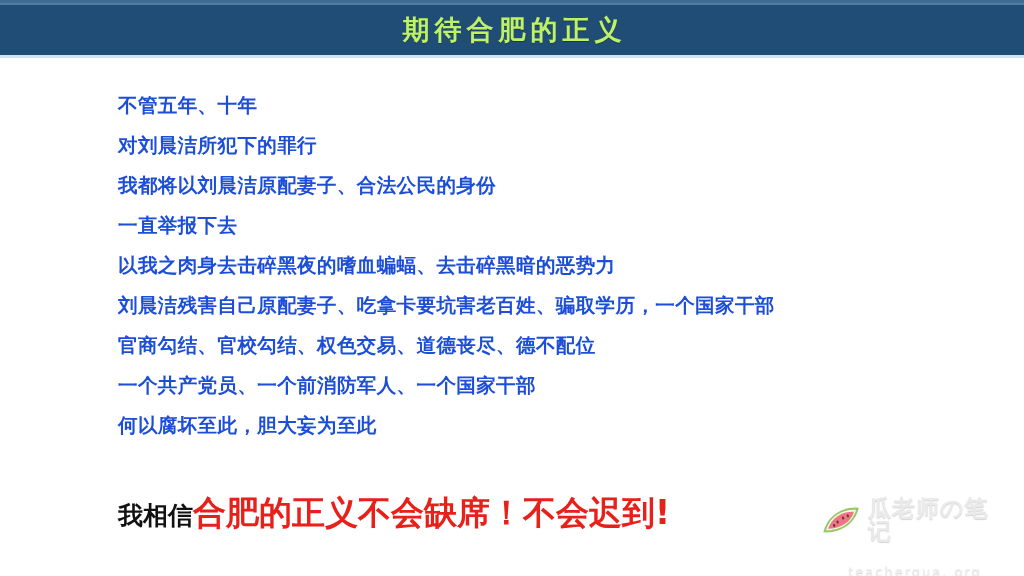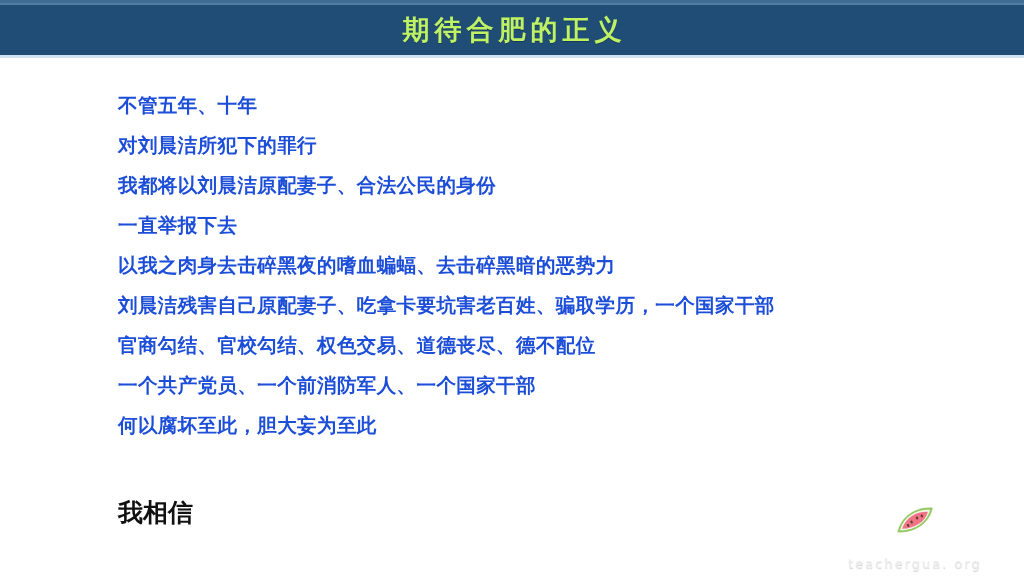--- a/index.html
+++ b/index.html
@@ -160,30 +160,32 @@
     <div class="body-line">一直举报下去</div>
     <div class="body-line">以我之肉身去击碎黑夜的嗜血蝙蝠、去击碎黑暗的恶势力</div>
     <div class="body-line">刘晨洁残害自己原配妻子、吃拿卡要坑害老百姓、骗取学历，一个国家干部</div>
     <div class="body-line">官商勾结、官校勾结、权色交易、道德丧尽、德不配位</div>
     <div class="body-line">一个共产党员、一个前消防军人、一个国家干部</div>
     <div class="body-line">何以腐坏至此，胆大妄为至此</div>
   </div>
 
   <div class="final-line">
     <span class="final-black">我相信</span>
+    <span class="final-red">合肥的正义不会缺席！不会迟到!</span>
   </div>
 
   <div class="watermark">
     <div class="wm-row">
       <svg class="wm-melon" viewBox="0 0 60 44">
         <path d="M4 40 C 10 14, 34 2, 56 4 C 52 26, 30 42, 4 40 Z" fill="#8fc45a"></path>
         <path d="M8 37 C 14 15, 34 6, 52 7 C 48 25, 29 38, 8 37 Z" fill="#f2f7e6"></path>
         <path d="M11 35 C 17 17, 34 9, 49 10 C 45 25, 29 35, 11 35 Z" fill="#f0697c"></path>
         <ellipse cx="25" cy="25" rx="1.6" ry="2.2" fill="#4a2a22" transform="rotate(-25 25 25)"></ellipse>
         <ellipse cx="33" cy="19" rx="1.6" ry="2.2" fill="#4a2a22" transform="rotate(-25 33 19)"></ellipse>
         <ellipse cx="20" cy="30" rx="1.6" ry="2.2" fill="#4a2a22" transform="rotate(-25 20 30)"></ellipse>
         <ellipse cx="40" cy="16" rx="1.6" ry="2.2" fill="#4a2a22" transform="rotate(-25 40 16)"></ellipse>
       </svg>
+      <span class="wm-name">瓜老师の笔记</span>
     </div>
     <div class="wm-url">teachergua. org</div>
   </div>
 
 </div>
 
 </body></html>

